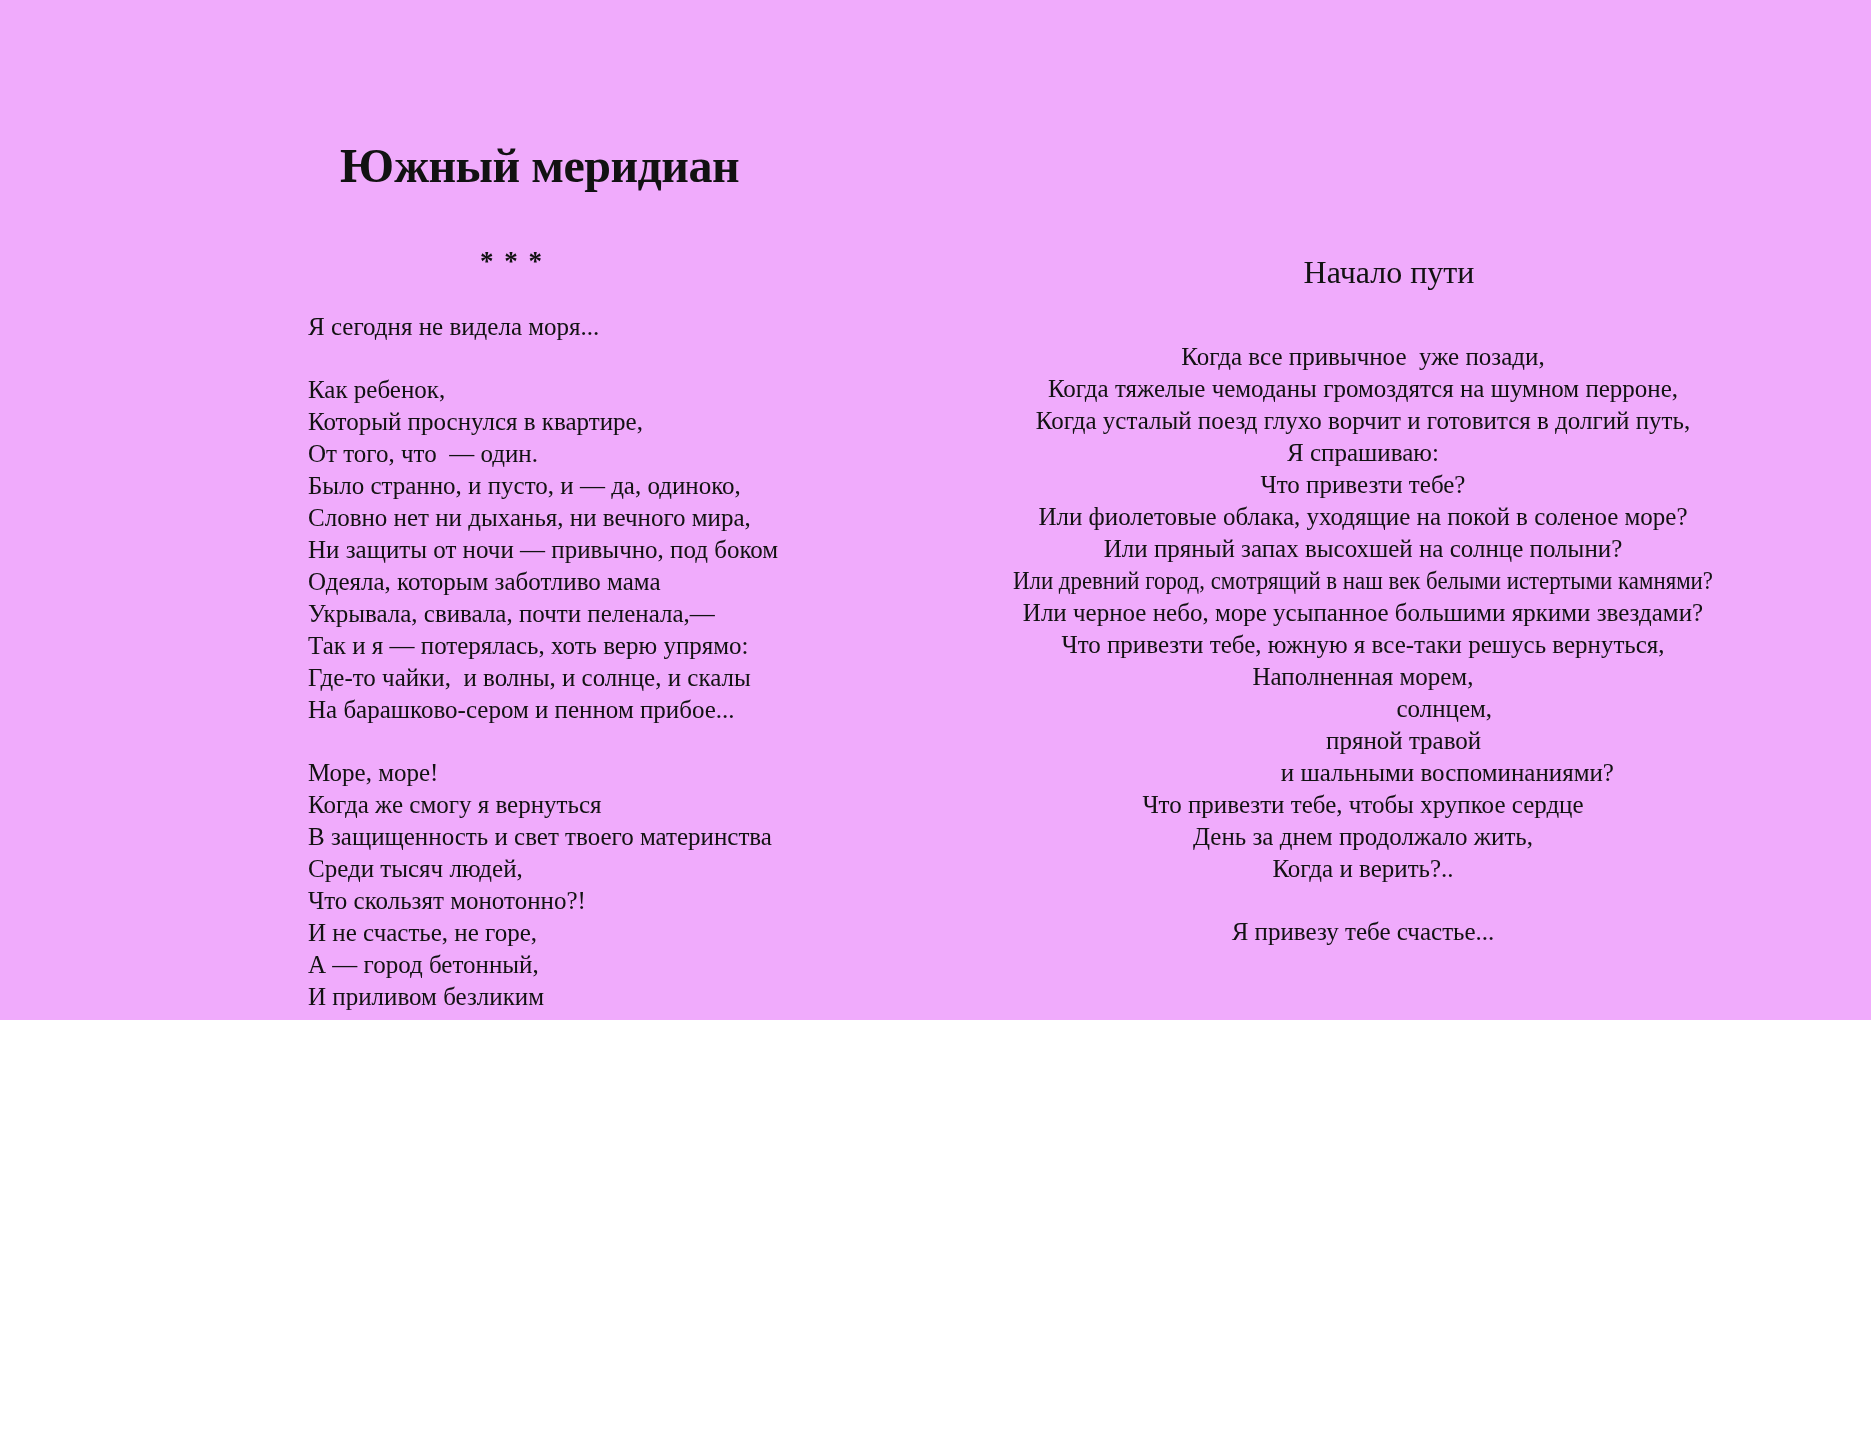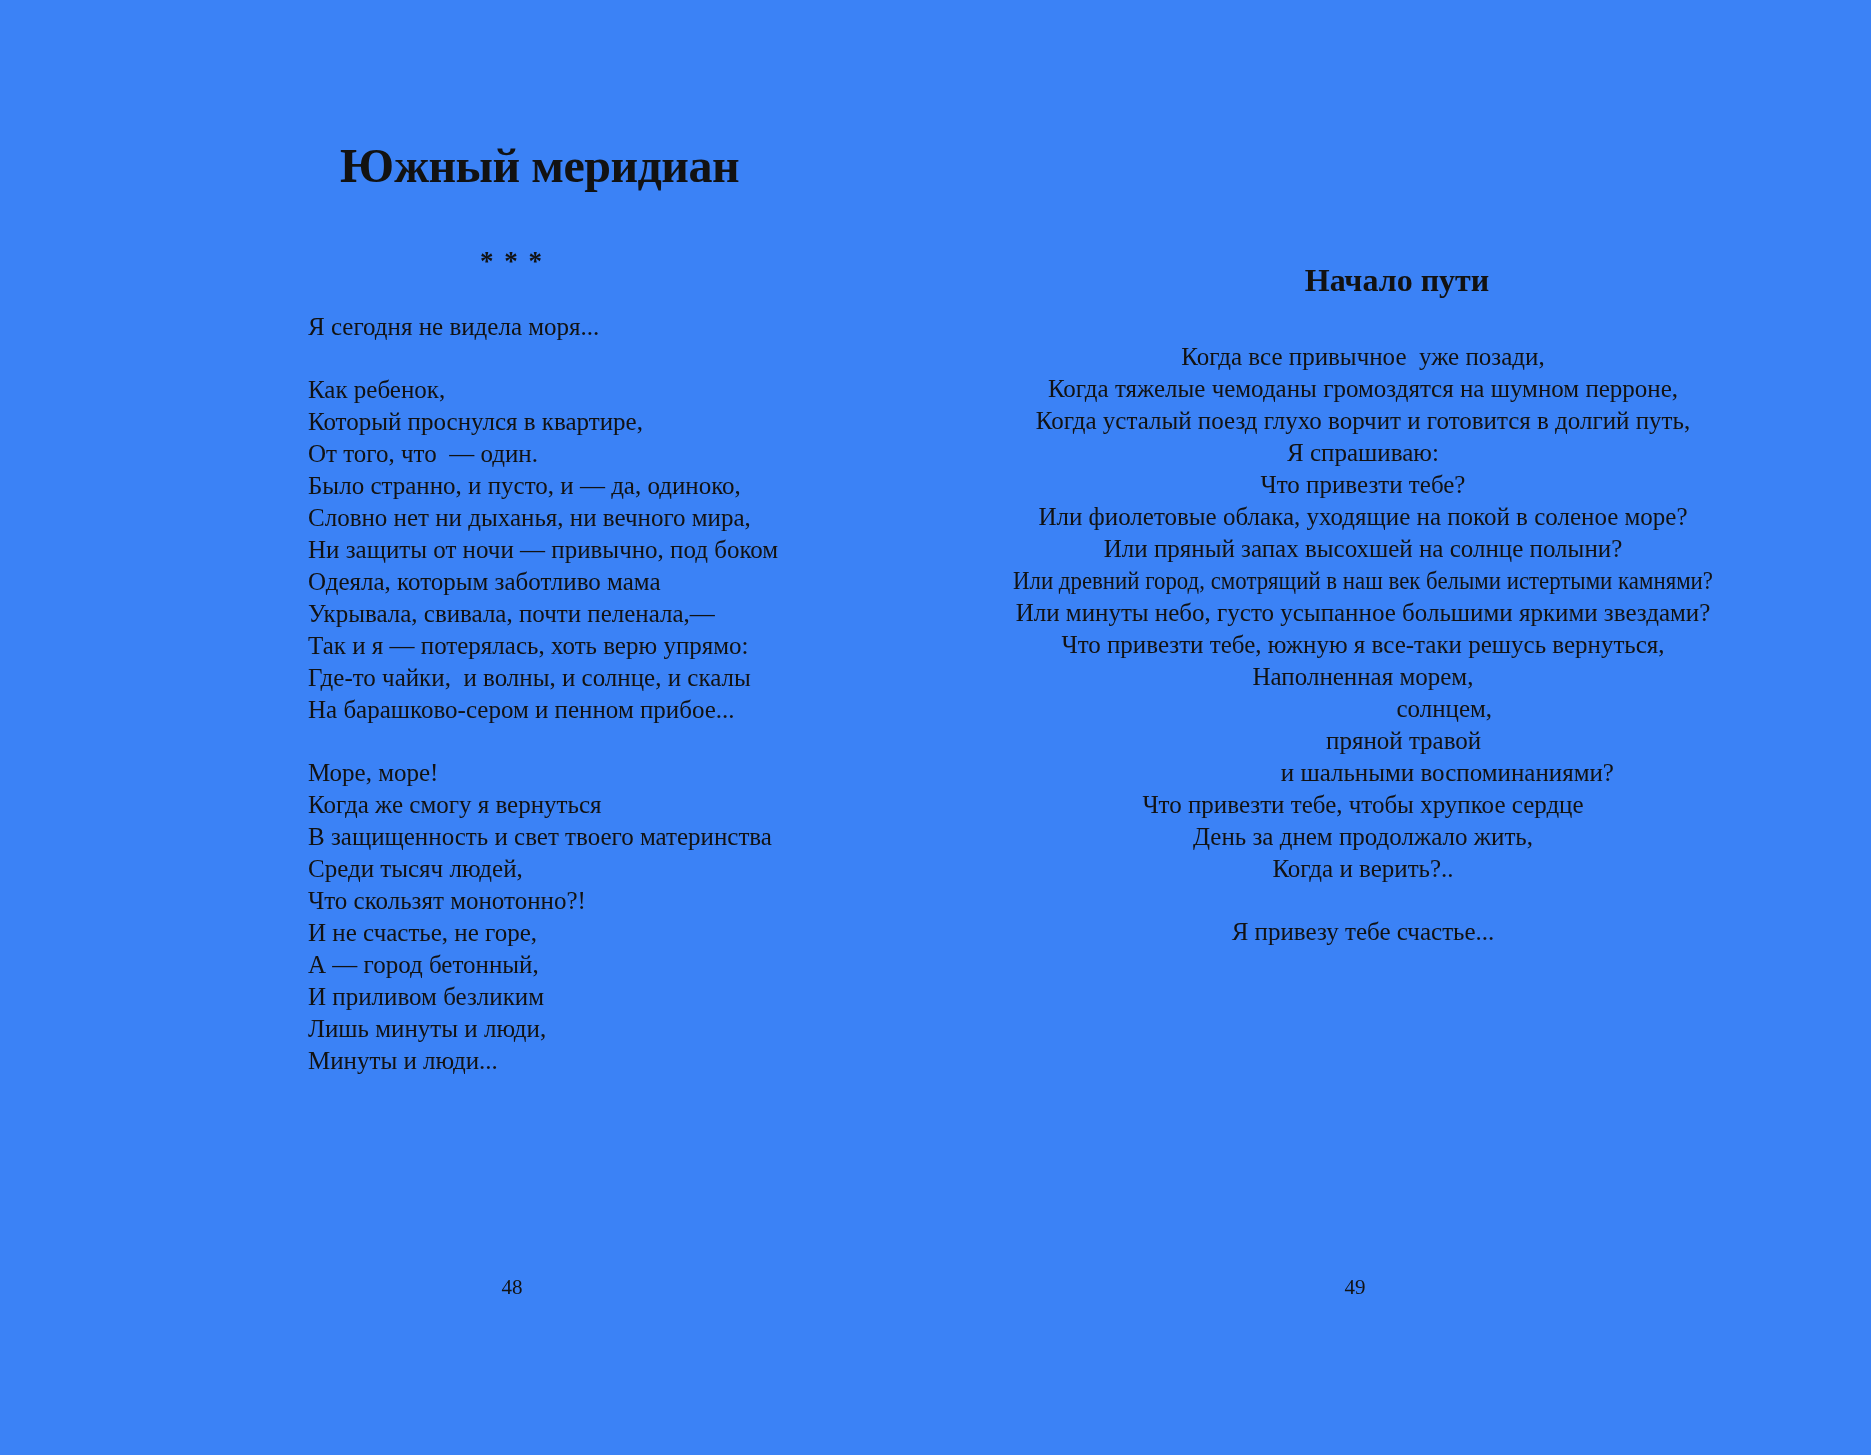--- a/index.html
+++ b/index.html
@@ -3,22 +3,22 @@
 <meta charset="utf-8">
 <style>
   html, body {
     margin: 0;
     padding: 0;
     background: #ffffff;
   }
   .spread {
     position: relative;
     width: 1871px;
-    height: 1455px;
-    background: #3b82f6;
+    height: 1020px;
+    background: #f0abfc;
     color: #121212;
     font-family: "Liberation Serif", "DejaVu Serif", serif;
     overflow: hidden;
   }
   .section-title {
     position: absolute;
     left: 340px;
     top: 138px;
     margin: 0;
     font-size: 48px;
@@ -51,24 +51,24 @@
     left: 1013px;
     top: 341px;
     width: 700px;
     text-align: center;
   }
   .poem-title {
     position: absolute;
     left: 1035px;
     top: 250px;
     width: 700px;
-    margin: 12px;
+    margin: 4px;
     text-align: center;
     font-size: 32px;
-    font-weight: bold;
+    font-weight: normal;
   }
   .stanza {
     margin: 0 0 31px 0;
   }
   .line {
     display: block;
     white-space: pre;
   }
   .pageno {
     position: absolute;
@@ -131,21 +131,21 @@
     <div class="poem poem-right">
         <div class="stanza">
           <div class="line">Когда все привычное  уже позади,</div>
           <div class="line">Когда тяжелые чемоданы громоздятся на шумном перроне,</div>
           <div class="line">Когда усталый поезд глухо ворчит и готовится в долгий путь,</div>
           <div class="line">Я спрашиваю:</div>
           <div class="line">Что привезти тебе?</div>
           <div class="line">Или фиолетовые облака, уходящие на покой в соленое море?</div>
           <div class="line">Или пряный запах высохшей на солнце полыни?</div>
           <div class="line" style="transform-origin: left center; transform: scaleX(0.913838);">Или древний город, смотрящий в наш век белыми истертыми камнями?</div>
-          <div class="line">Или минуты небо, густо усыпанное большими яркими звездами?</div>
+          <div class="line">Или черное небо, море усыпанное большими яркими звездами?</div>
           <div class="line">Что привезти тебе, южную я все-таки решусь вернуться,</div>
           <div class="line">Наполненная морем,</div>
           <div class="line">                          солнцем,</div>
           <div class="line">             пряной травой</div>
           <div class="line">                           и шальными воспоминаниями?</div>
           <div class="line">Что привезти тебе, чтобы хрупкое сердце</div>
           <div class="line">День за днем продолжало жить,</div>
           <div class="line">Когда и верить?..</div>
         </div>
         <div class="stanza">

